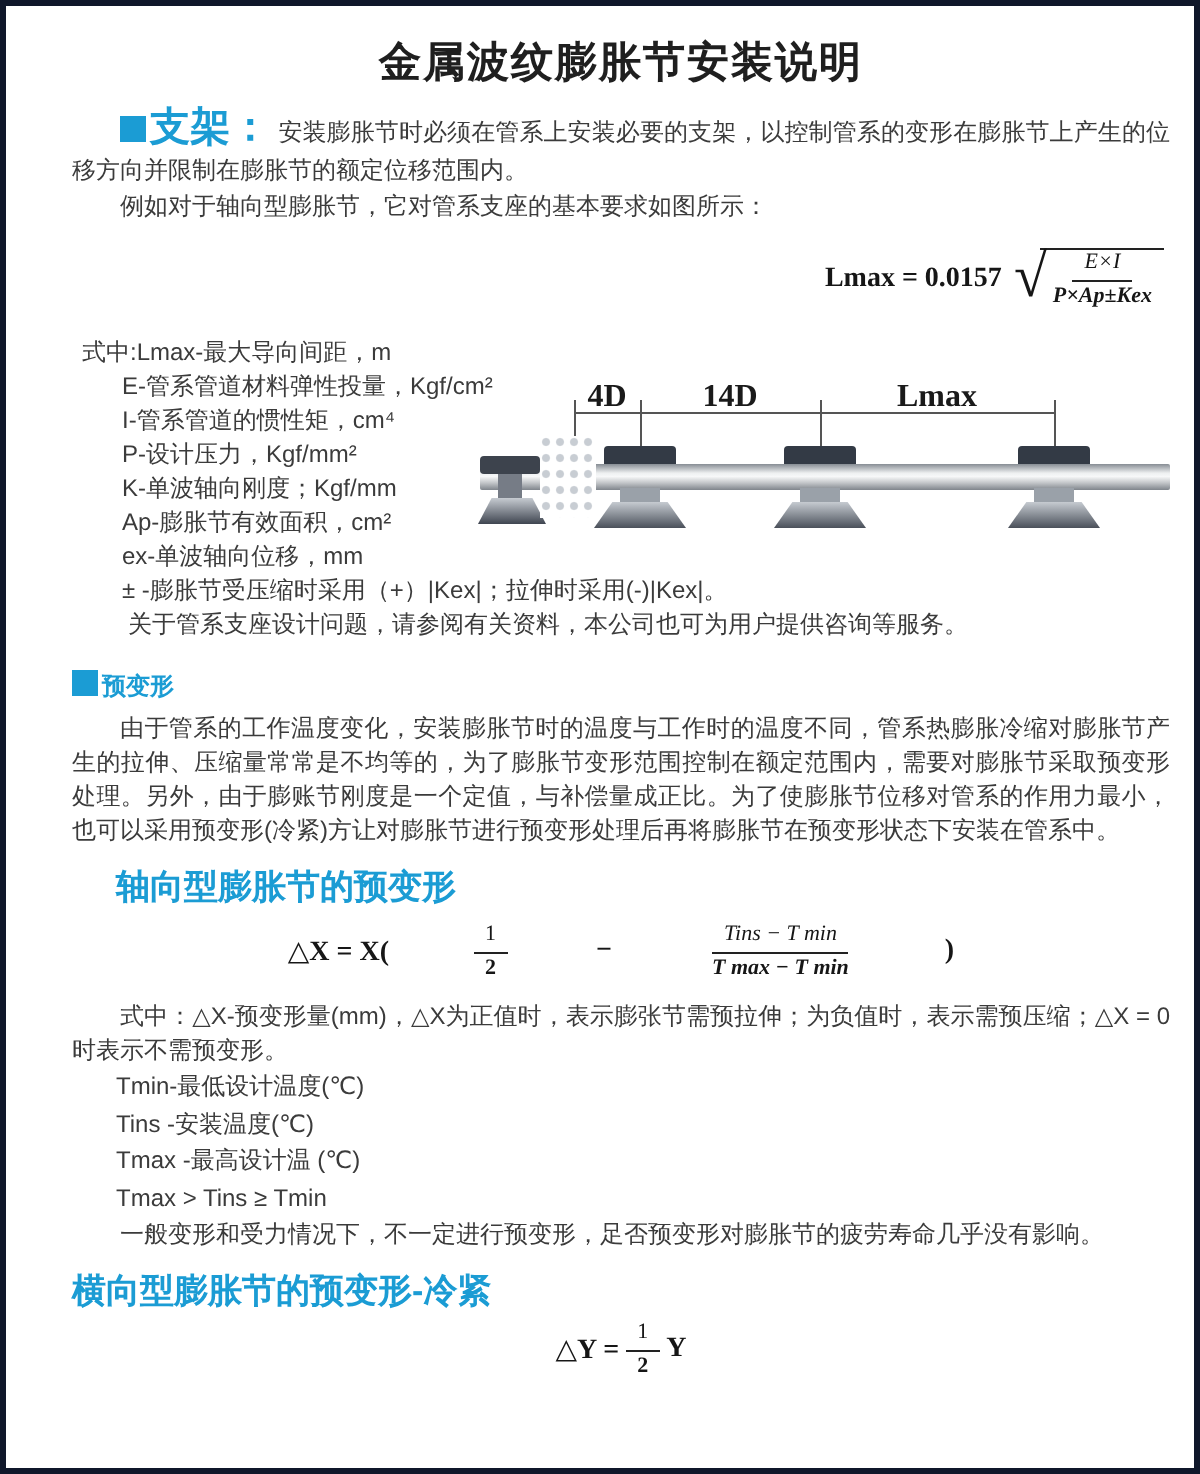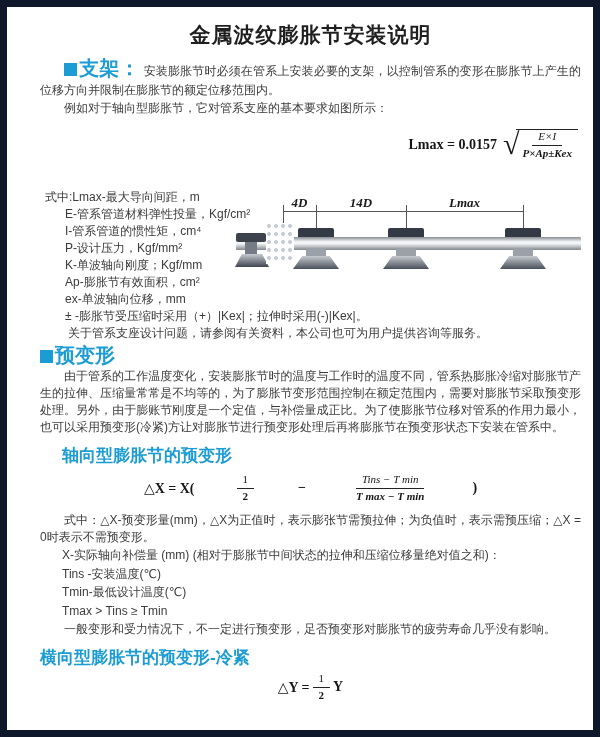--- a/index.html
+++ b/index.html
@@ -1,30 +1,30 @@
 <!DOCTYPE html>
 <html><head>
 <meta charset="utf-8">
 <style>
   html,body{margin:0;padding:0;background:#fff;}
   .page{
     box-sizing:border-box;width:600px;height:737px;overflow:hidden;
-    background:#fff;border:7px solid #0f172a;position:relative;
+    background:#fff;border:3px solid #0f172a;position:relative;
     padding:8px 12px 0 33px;
     font-family:"Liberation Sans","DejaVu Sans",sans-serif;
     color:#3b3b3b;font-size:12px;
   }
   h1{font-size:21px;letter-spacing:1px;color:#1f1f1f;text-align:center;
      margin:6px 0 10px;font-weight:700;}
   .p{margin:0;line-height:17px;text-align:justify;text-indent:2em;color:#3b3b3b;}
   .p1{line-height:19px;}
   .sec-inline{font-size:20px;font-weight:600;color:#1b9cd4;margin-right:4px;}
   .sq{display:inline-block;width:13px;height:13px;background:#1b9cd4;
       margin-right:2px;vertical-align:-1px;}
-  h2{font-size:20px;font-weight:600;color:#1b9cd4;margin:2px 0 2px;line-height:22px;}
+  h2{font-size:12px;font-weight:600;color:#1b9cd4;margin:2px 0 2px;line-height:22px;}
   .sub{font-size:17px;font-weight:600;color:#1b9cd4;margin:8px 0 2px 22px;line-height:24px;}
   .sub2{margin-left:0;}
   
   .formula{display:flex;align-items:center;justify-content:center;
     font-family:"Liberation Serif","DejaVu Serif",serif;color:#161616;}
   .f1{margin:8px 0 4px;height:40px;justify-content:flex-end;}
   .f2{margin:2px 0 6px;height:36px;gap:39px;}
   .f3{margin:0 0 6px;height:30px;}
   .fb{font-weight:700;font-size:14px;}
   .fi{font-style:italic;}
@@ -33,30 +33,30 @@
   .frac{display:inline-flex;flex-direction:column;align-items:center;
     font-size:11px;line-height:1.25;margin:0 3px;}
   .frac .num{padding:0 6px 1px;border-bottom:1px solid #222;}
   .frac .den{padding:1px 6px 0;font-weight:bold;}
   .underroot{border-top:1.4px solid #222;margin-left:0;}
   .minus{margin:0 2px;}
   
   .defs-wrap{position:relative;min-height:166px;margin-top:2px;}
   .defs{padding-top:4px;}
   .def{line-height:17px;padding-left:25px;white-space:nowrap;}
-  .def.d0{padding-left:5px;margin-top:16px;}
+  .def.d0{padding-left:5px;}
   .def.d8{padding-left:28px;white-space:normal;}
   .diagram{position:absolute;top:28px;right:0;width:345px;height:95px;}
   .pipe{position:absolute;left:0;top:40px;width:345px;height:13px;border-radius:1px;
     background:linear-gradient(180deg,#878d94 0%,#eef0f1 35%,#f7f8f9 48%,#c4c7ca 72%,#7f858c 100%);}
   .dim-hline{position:absolute;left:47px;top:14px;width:241px;height:1px;background:#555;}
   .tick{position:absolute;top:8px;width:1px;height:32px;background:#555;}
   .t1{left:47px;}.t2{left:80px;}.t3{left:170px;}.t4{left:287px;}
   .dim-label{position:absolute;top:-2px;text-align:center;font-family:"Liberation Serif","DejaVu Serif",serif;
-    font-weight:700;font-size:13px;color:#1a1a1a;font-style:italic;}
+    font-weight:700;font-size:16px;color:#1a1a1a;}
   .l1{left:47px;width:33px;}
   .l2{left:80px;width:90px;}
   .l3{left:170px;width:117px;}
   .anchor{position:absolute;left:0;top:0;width:40px;height:75px;}
   .a-bar{position:absolute;left:0;top:36px;width:30px;height:9px;background:#3d434d;border-radius:2px;}
   .a-stem{position:absolute;left:9px;top:45px;width:12px;height:13px;background:#767c86;}
   .a-base{position:absolute;left:-1px;top:57px;width:34px;height:13px;
     clip-path:polygon(20% 0,80% 0,100% 100%,0 100%);
     background:linear-gradient(180deg,#c6cbd1,#3f4550);}
   .bellows{position:absolute;left:30px;top:26px;width:28px;height:41px;background:#fff;
@@ -158,23 +158,23 @@
     <span class="frac">
       <span class="num fi">Tins − T min</span>
       <span class="den fi">T max − T min</span>
     </span>
     <span class="fb">)</span>
   </div>
 
   <p class="p">式中：△X-预变形量(mm)，△X为正值时，表示膨张节需预拉伸；为负值时，表示需预压缩；△X = 0时表示不需预变形。</p>
 
   <div class="axlines">
-    <div class="axline">X-实际轴向补偿量 (mm) (相对于膨胀节中间状态的拉伸和压缩位移量绝对值之和)：</div>
+    <div class="axline">Tmin-最低设计温度(℃)</div>
     <div class="axline">Tins -安装温度(℃)</div>
-    <div class="axline">Tmin-最低设计温度(℃)</div>
+    <div class="axline">Tmax -最高设计温 (℃)</div>
     <div class="axline">Tmax &gt; Tins ≥ Tmin</div>
   </div>
 
   <p class="p pgap">一般变形和受力情况下，不一定进行预变形，足否预变形对膨胀节的疲劳寿命几乎没有影响。</p>
 
   <h3 class="sub sub2">横向型膨胀节的预变形-冷紧</h3>
 
   <div class="formula f3">
     <span class="fb">△Y =</span>
     <span class="frac">

